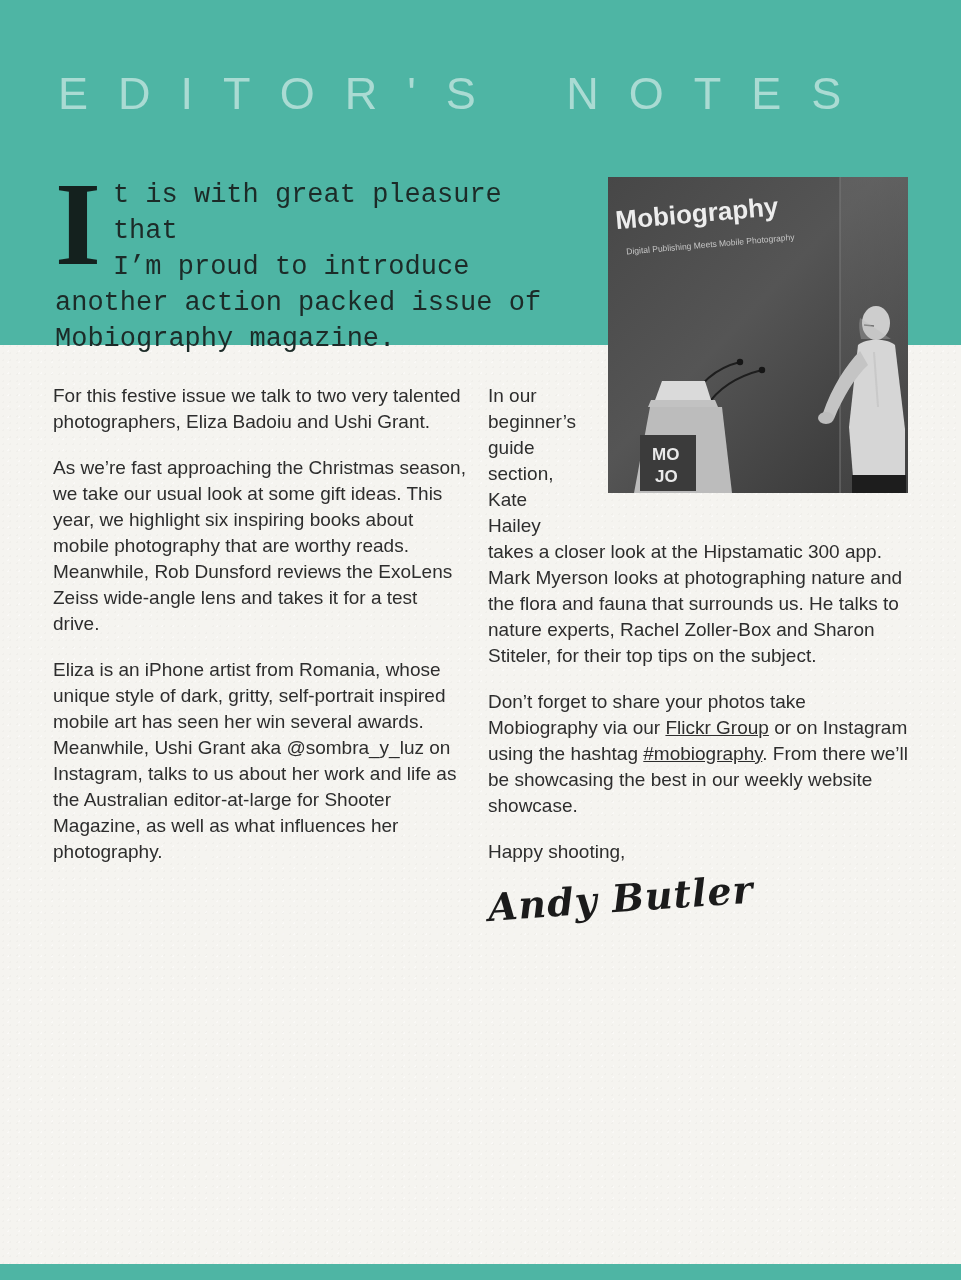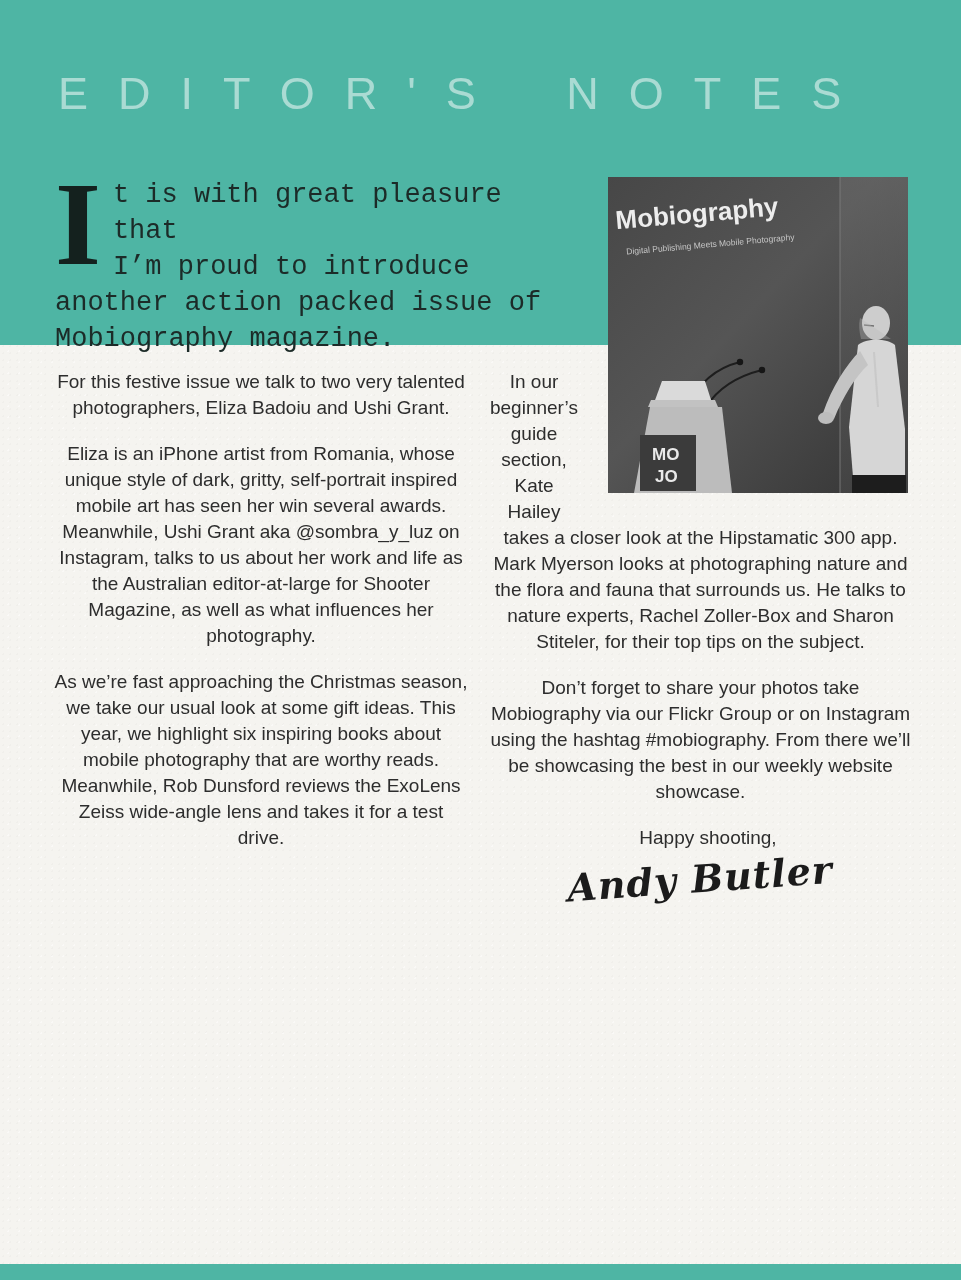--- a/index.html
+++ b/index.html
@@ -61,43 +61,44 @@
 
   .photo {
     position: absolute;
     left: 608px;
     top: 177px;
     width: 300px;
     height: 316px;
   }
   .photo svg { display: block; width: 100%; height: 100%; }
 
-  .col { position: absolute; top: 369px; text-align: center; }
+  .col { position: absolute; top: 383px; }
   .col-left  { left: 53px;  width: 416px; }
   .col-right { left: 488px; width: 425px; }
 
   p.body {
     font-size: 19px;
     line-height: 26px;
     color: #2d2d2d;
     margin-bottom: 20px;
   }
 
   .img-spacer {
     float: right;
     width: 333px;
     height: 148px;
   }
 
   a.link {
     color: #2d2d2d;
+    text-decoration: underline;
     cursor: pointer;
   }
 
-  .closing { margin-bottom: 14px; margin-left: 15px; }
+  .closing { margin-bottom: 14px; }
 
   .signature {
     font-family: "DejaVu Serif", serif;
     font-style: italic;
     font-weight: bold;
     font-size: 38px;
     color: #1b1b1b;
     letter-spacing: 1px;
     transform: rotate(-4deg);
     transform-origin: left center;
@@ -178,22 +179,22 @@
         <path d="M252 174 C 238 188, 224 210, 215 236 L 226 242 C 235 220, 247 200, 260 188 Z" fill="#c4c4c4"></path>
         <ellipse cx="218" cy="241" rx="8" ry="6" fill="#bdbdbd"></ellipse>
         <path d="M266 175 L270 230" stroke="#bfbfbf" stroke-width="2" fill="none" opacity="0.6"></path>
         <rect x="244" y="298" width="54" height="18" fill="#1d1d1d"></rect>
       </g>
     </svg>
   </div>
 
   <div class="col col-left">
     <p class="body">For this festive issue we talk to two very talented photographers, Eliza Badoiu and Ushi Grant.</p>
+    <p class="body">As we’re fast approaching the Christmas season, we take our usual look at some gift ideas. This year, we highlight six inspiring books about mobile photography that are worthy reads. Meanwhile, Rob Dunsford reviews the ExoLens Zeiss wide-angle lens and takes it for a test drive.</p>
     <p class="body">Eliza is an iPhone artist from Romania, whose unique style of dark, gritty, self-portrait inspired mobile art has seen her win several awards. Meanwhile, Ushi Grant aka @sombra_y_luz on Instagram, talks to us about her work and life as the Australian editor-at-large for Shooter Magazine, as well as what influences her photography.</p>
-    <p class="body">As we’re fast approaching the Christmas season, we take our usual look at some gift ideas. This year, we highlight six inspiring books about mobile photography that are worthy reads. Meanwhile, Rob Dunsford reviews the ExoLens Zeiss wide-angle lens and takes it for a test drive.</p>
   </div>
 
   <div class="col col-right">
     <p class="body"><span class="img-spacer"></span><span>In our beginner’s guide section, Kate Hailey takes a closer look at the Hipstamatic 300 app. Mark Myerson looks at photographing nature and the flora and fauna that surrounds us. He talks to nature experts, Rachel Zoller-Box and Sharon Stiteler, for their top tips on the subject.</span></p>
 
     <p class="body"><span>Don’t forget to share your photos take Mobiography via our </span><a class="link">Flickr Group</a><span> or on Instagram using the hashtag </span><a class="link">#mobiography</a><span>. From there we’ll be showcasing the best in our weekly website showcase.</span></p>
 
     <p class="body closing">Happy shooting,</p>
 
     <div class="signature">Andy Butler</div>

